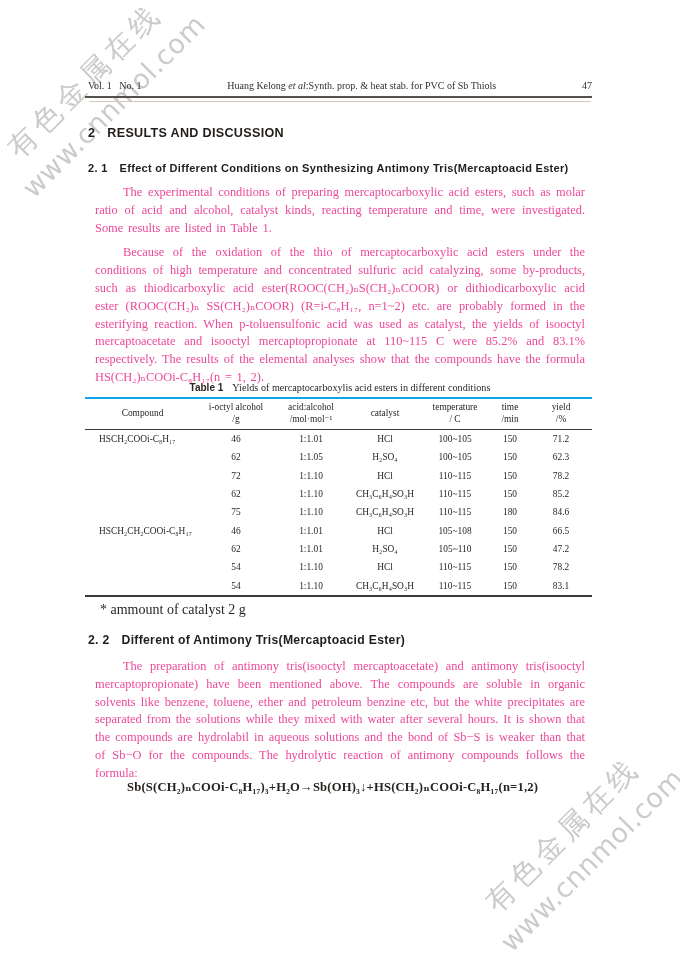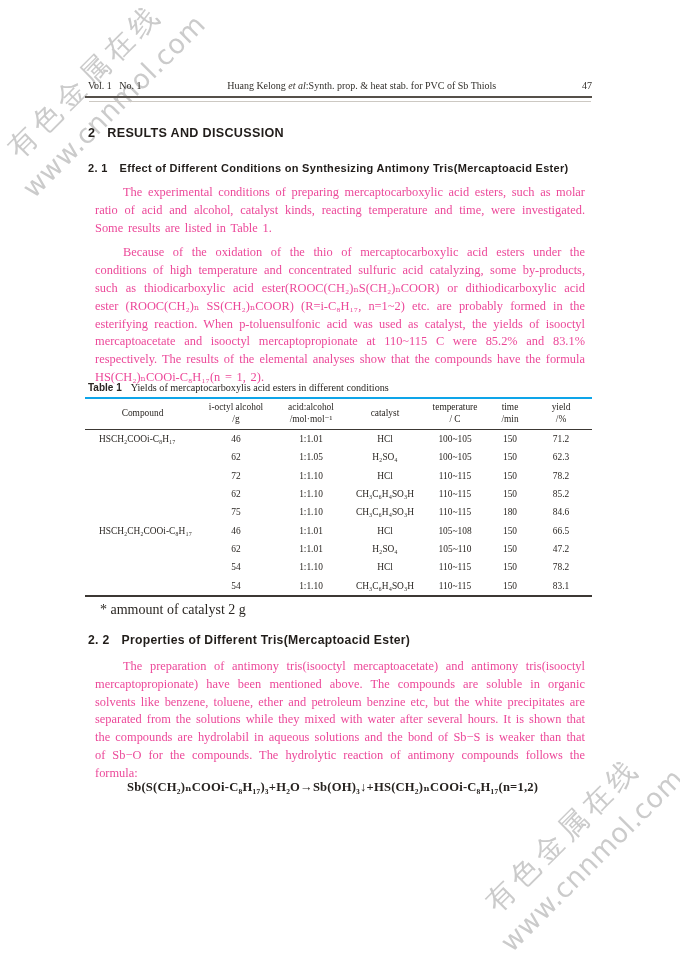--- a/index.html
+++ b/index.html
@@ -50,21 +50,21 @@
   .textblock{position:absolute;z-index:1;left:88px;width:504px;}
   .tb1{top:177px;}
   .tb2{top:651px;}
   .textblock p{
     margin:7px;text-indent:28px;text-align:justify;
     font-size:12.4px;line-height:17.8px;word-spacing:1.6px;color:#ec4899;
   }
   
   .tbl-caption{
     position:absolute;z-index:1;left:88px;top:382px;width:504px;
-    font-size:10.2px;color:#2a2622;
+    text-align:center;font-size:10.2px;color:#2a2622;
   }
   .tbl-caption .cap-label{
     font-family:"Liberation Sans","DejaVu Sans",sans-serif;
     font-weight:bold;margin-right:9px;font-size:10px;
   }
   table.data-table{
     position:absolute;z-index:1;left:85px;top:397px;width:507px;
     border-collapse:collapse;table-layout:fixed;
     border-top:2px solid #0ea5e9;border-bottom:2px solid #3c3834;
     font-size:9.4px;color:#2a2622;
@@ -246,21 +246,21 @@
           <td>110~115</td>
           <td>150</td>
           <td>83.1</td>
         </tr>
       </tbody>
   </table>
 
   <div class="tbl-footnote">* ammount of catalyst 2 g</div>
 
   <div class="sec-head sec-22">
-    <span class="num">2. 2</span><span>Properties of Different Tris(Mercaptoacid Ester)</span>
+    <span class="num">2. 2</span><span>Different of Antimony Tris(Mercaptoacid Ester)</span>
   </div>
 
   <div class="textblock tb2">
     <p>The preparation of antimony tris(isooctyl mercaptoacetate) and antimony tris(isooctyl mercaptopropionate) have been mentioned above. The compounds are soluble in organic solvents like benzene, toluene, ether and petroleum benzine etc, but the white precipitates are separated from the solutions while they mixed with water after several hours. It is shown that the compounds are hydrolabil in aqueous solutions and the bond of Sb−S is weaker than that of Sb−O for the compounds. The hydrolytic reaction of antimony compounds follows the formula:</p>
   </div>
 
   <div class="formula">Sb(S(CH₂)ₙCOOi-C₈H₁₇)₃+H₂O→Sb(OH)₃↓+HS(CH₂)ₙCOOi-C₈H₁₇(n=1,2)</div>
 
 </div>
 

